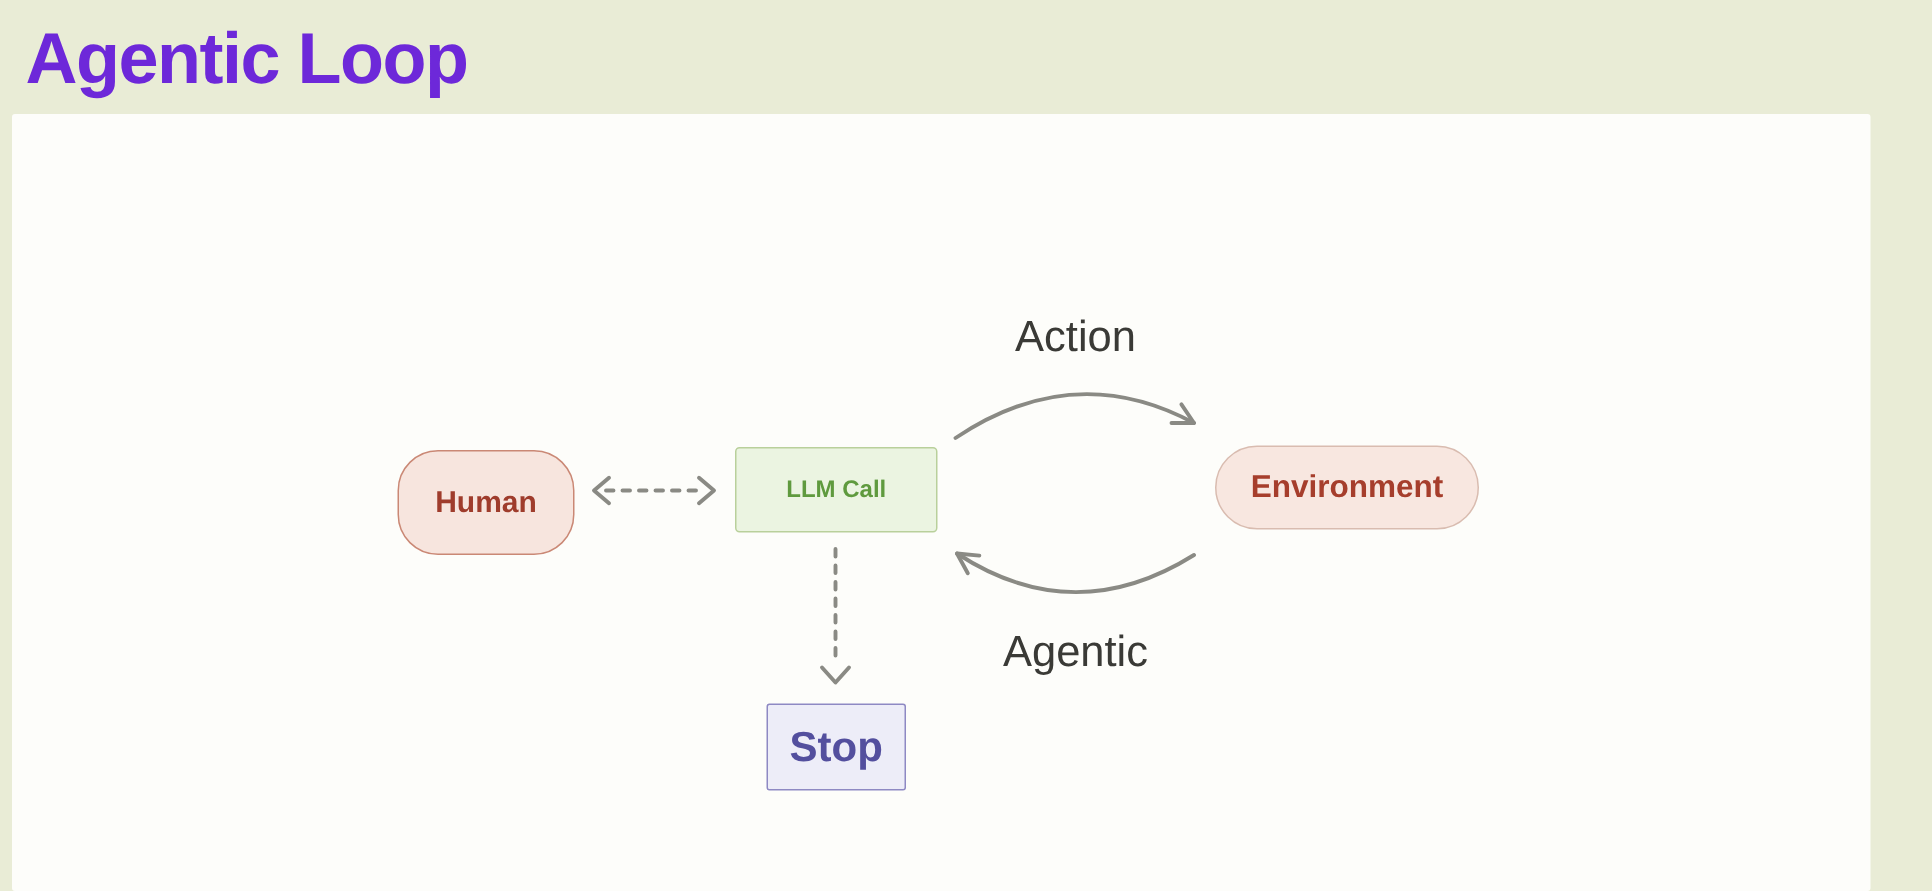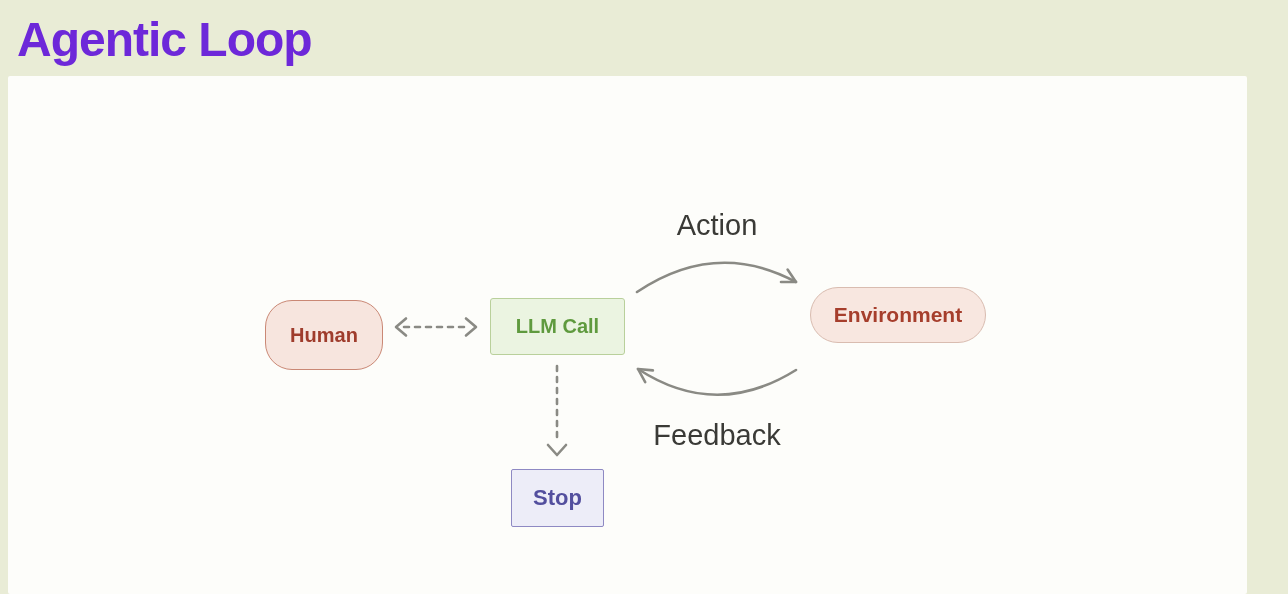--- a/index.html
+++ b/index.html
@@ -39,37 +39,37 @@
     border-radius: 27px;
     color: #9f3c2c;
     font-size: 20px;
   }
   .node-llm-call {
     left: 490px; top: 298px; width: 135px; height: 57px;
     background: #ebf4e1;
     border: 1px solid #b9d09b;
     border-radius: 3px;
     color: #5f9a3e;
-    font-size: 20px;
+    font-size: 16px;
   }
   .node-environment {
-    left: 810px; top: 287px; width: 176px; height: 56px;
+    left: 810px; top: 297px; width: 176px; height: 56px;
     background: #f8e7e0;
     border: 1.5px solid #d9bcb0;
     border-radius: 28px;
     color: #a63e2c;
     font-size: 21px;
   }
   .node-stop {
     left: 511px; top: 469px; width: 93px; height: 58px;
     background: #ededf8;
     border: 1px solid #8e89c3;
     border-radius: 2px;
     color: #534f9e;
-    font-size: 22px;
+    font-size: 28px;
   }
   .edge-label {
     position: absolute;
     color: #3a3a36;
     font-size: 29px;
     text-align: center;
   }
   .label-action { left: 657px; top: 209px; width: 120px; }
   .label-feedback { left: 647px; top: 419px; width: 140px; }
   .edges-svg {
@@ -121,13 +121,13 @@
 <div class="node node-environment">
   <span>Environment</span>
 </div>
 
 <div class="node node-stop">
   <span>Stop</span>
 </div>
 
 <div class="edge-label label-action">Action</div>
 
-<div class="edge-label label-feedback">Feedback</div>
+<div class="edge-label label-feedback">Agentic</div>
 
 </body></html>

